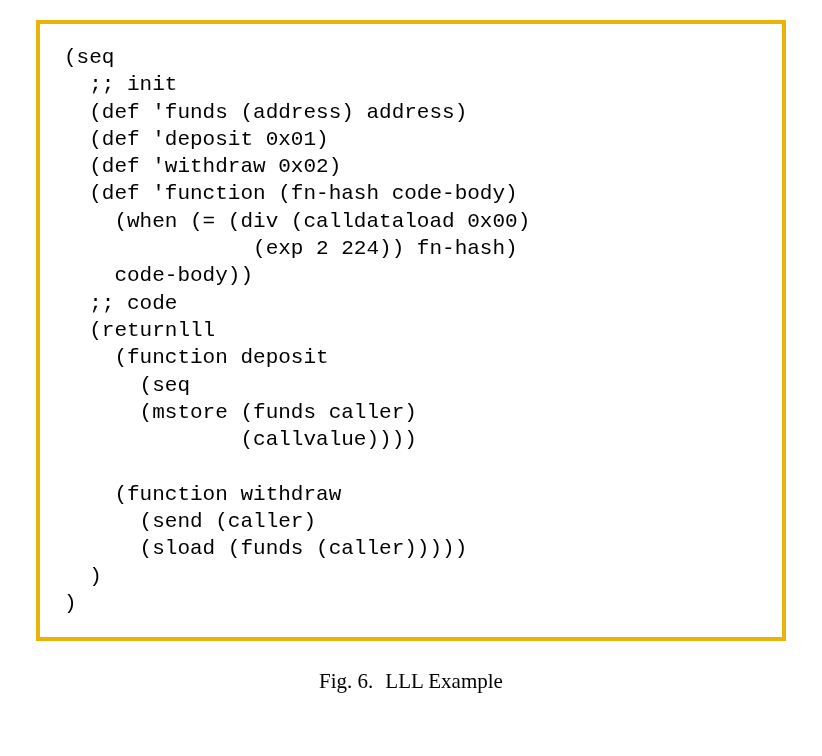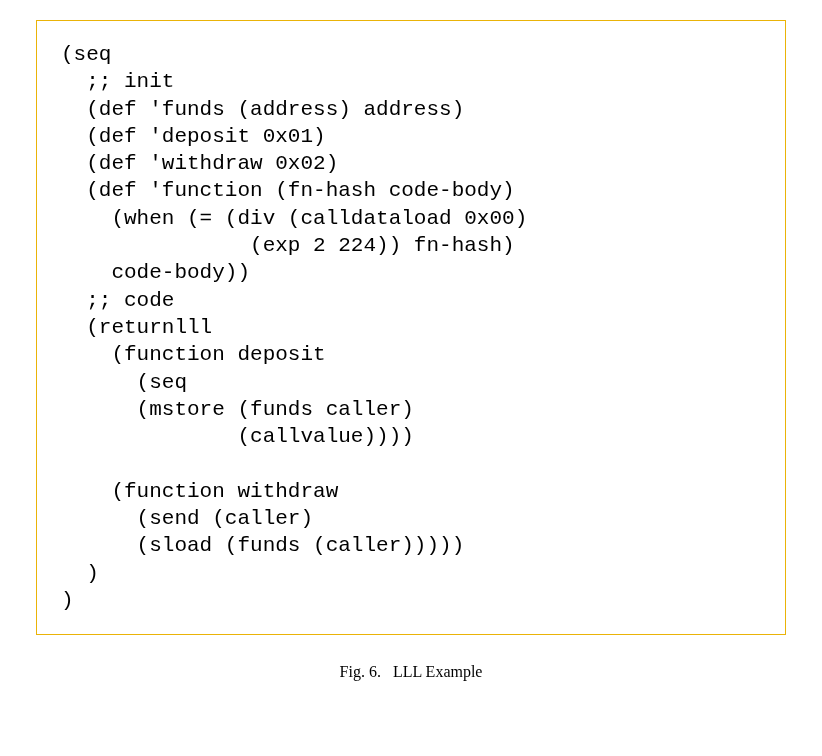--- a/index.html
+++ b/index.html
@@ -2,35 +2,35 @@
 <html><head>
   <meta charset="utf-8">
   <style>
     body {
       margin: 0;
       padding: 20px;
       background: #fff;
       font-family: Georgia, 'Times New Roman', serif;
     }
     .code-box {
-      border: 1px solid #eab308;
+      border: 4px solid #eab308;
       padding: 20px 24px;
       font-family: 'Courier New', Courier, monospace;
       font-size: 21px;
       line-height: 1.3;
       white-space: pre;
       width: 750px;
       box-sizing: border-box;
       margin: 0 auto;
     }
     .caption {
       text-align: center;
       margin-top: 28px;
       font-family: Georgia, 'Times New Roman', serif;
-      font-size: 16px;
+      font-size: 21px;
     }
     .caption .label {
       margin-right: 12px;
     }
   </style>
 </head>
 <body>
 
 <div class="code-box"><span>(seq</span>
 <span>  ;; init</span>

